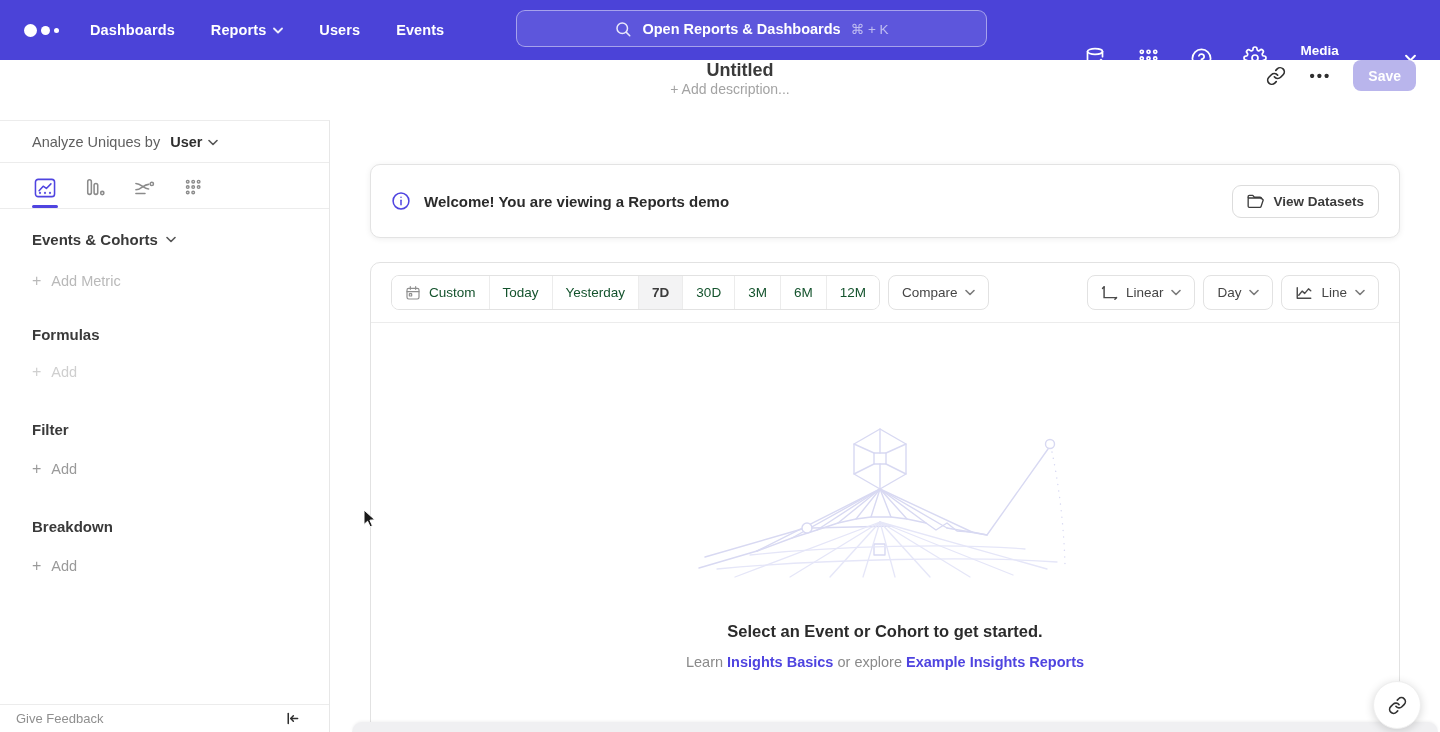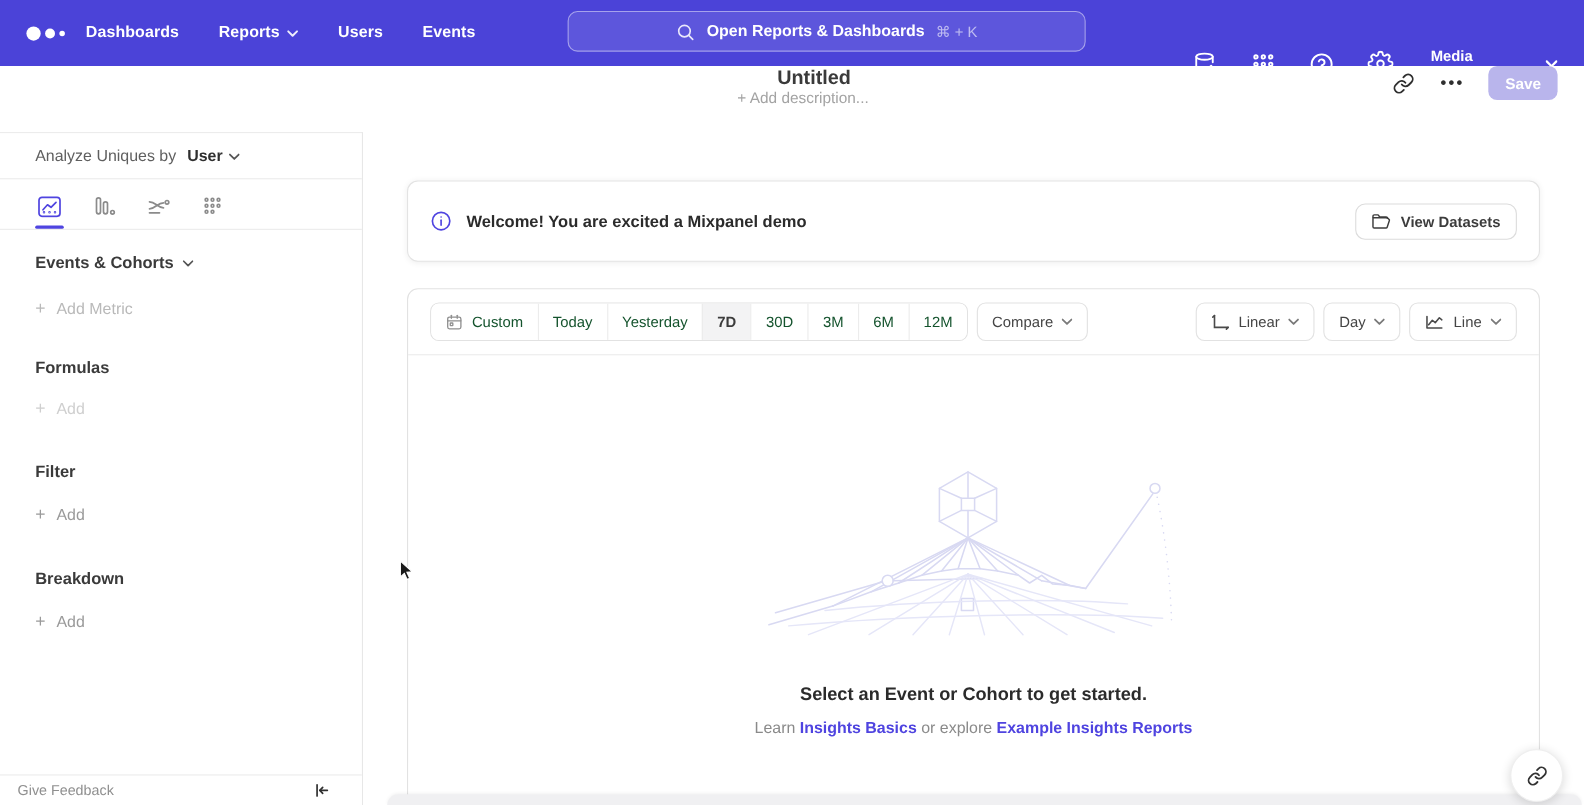--- a/index.html
+++ b/index.html
@@ -6,21 +6,21 @@
   html,body { width:1440px; height:732px; }
   body { font-family:"Liberation Sans", sans-serif; background:#fff; overflow:hidden; }
   .app { position:relative; width:1440px; height:732px; background:#fff; overflow:hidden; }
 
   
   .topnav { position:absolute; top:0; left:0; right:0; height:60px; background:#4b43d8; display:flex; align-items:center; }
   .logo { display:flex; align-items:center; gap:4px; margin-left:24px; width:48px; }
   .logo .d1{ width:13px;height:13px;border-radius:50%;background:#fff;}
   .logo .d2{ width:9px;height:9px;border-radius:50%;background:#fff;}
   .logo .d3{ width:5px;height:5px;border-radius:50%;background:#fff;}
-  .nav-items { display:flex; align-items:center; gap:36px; margin-left:6px; }
+  .nav-items { display:flex; align-items:center; gap:36px; margin-left:18px; }
   .nav-item { color:#fff; font-size:14.5px; font-weight:bold; letter-spacing:.1px; display:flex; align-items:center; gap:7px; cursor:pointer; }
   .nav-item svg { opacity:.9; }
   .searchbar { position:absolute; left:516px; top:10px; width:471px; height:37px; border:1px solid rgba(255,255,255,.45); background:rgba(255,255,255,.10); border-radius:9px; display:flex; align-items:center; justify-content:center; gap:10px; cursor:text; }
   .searchbar .ph { color:#fff; font-size:14.5px; font-weight:bold; }
   .searchbar .sc { color:rgba(255,255,255,.6); font-size:13.5px; }
   .nav-right { position:absolute; right:24px; top:0; height:60px; display:flex; align-items:center; gap:27px;margin-top:28px; }
   .nav-icon { color:#fff; display:flex; align-items:center; justify-content:center; width:26px; height:26px; cursor:pointer; }
   .project { display:flex; align-items:center; gap:12px; cursor:pointer; color:#fff; margin-left:6px; }
   .project .pn { font-size:13.5px; font-weight:bold; line-height:17px; }
   .project .ps { font-size:12.5px; font-weight:bold; line-height:16px; }
@@ -292,21 +292,21 @@
 
     <div class="banner">
       <span class="info-ic">
         <svg width="20" height="20" viewBox="0 0 24 24" fill="none" stroke="#4f44e0" stroke-width="1.8" stroke-linecap="round">
             <circle cx="12" cy="12" r="9.5"></circle>
             <line x1="12" y1="11" x2="12" y2="16.5"></line>
             <line x1="12" y1="7.5" x2="12.01" y2="7.5"></line>
           </svg>
       </span>
       <span class="banner-text">
-        <div class="banner-title">Welcome! You are excited a Mixpanel demo</div>
+        <div class="banner-title">Welcome! You are viewing a Reports demo</div>
       </span>
       <button class="view-datasets">
         <svg width="17" height="15" viewBox="0 0 22 18" fill="none" stroke="#3c3c3c" stroke-width="1.7" stroke-linejoin="round">
             <path d="M1.5 4.5v-2a1.5 1.5 0 0 1 1.5-1.5h4.5l2 2.5H17a1.5 1.5 0 0 1 1.5 1.5v1"></path>
             <path d="M1.5 4.5h17l2.5 2.5-2.8 8.5a1.5 1.5 0 0 1-1.4 1H3a1.5 1.5 0 0 1-1.5-1.5z"></path>
           </svg>
         <span>View Datasets</span>
       </button>
     </div>
 

